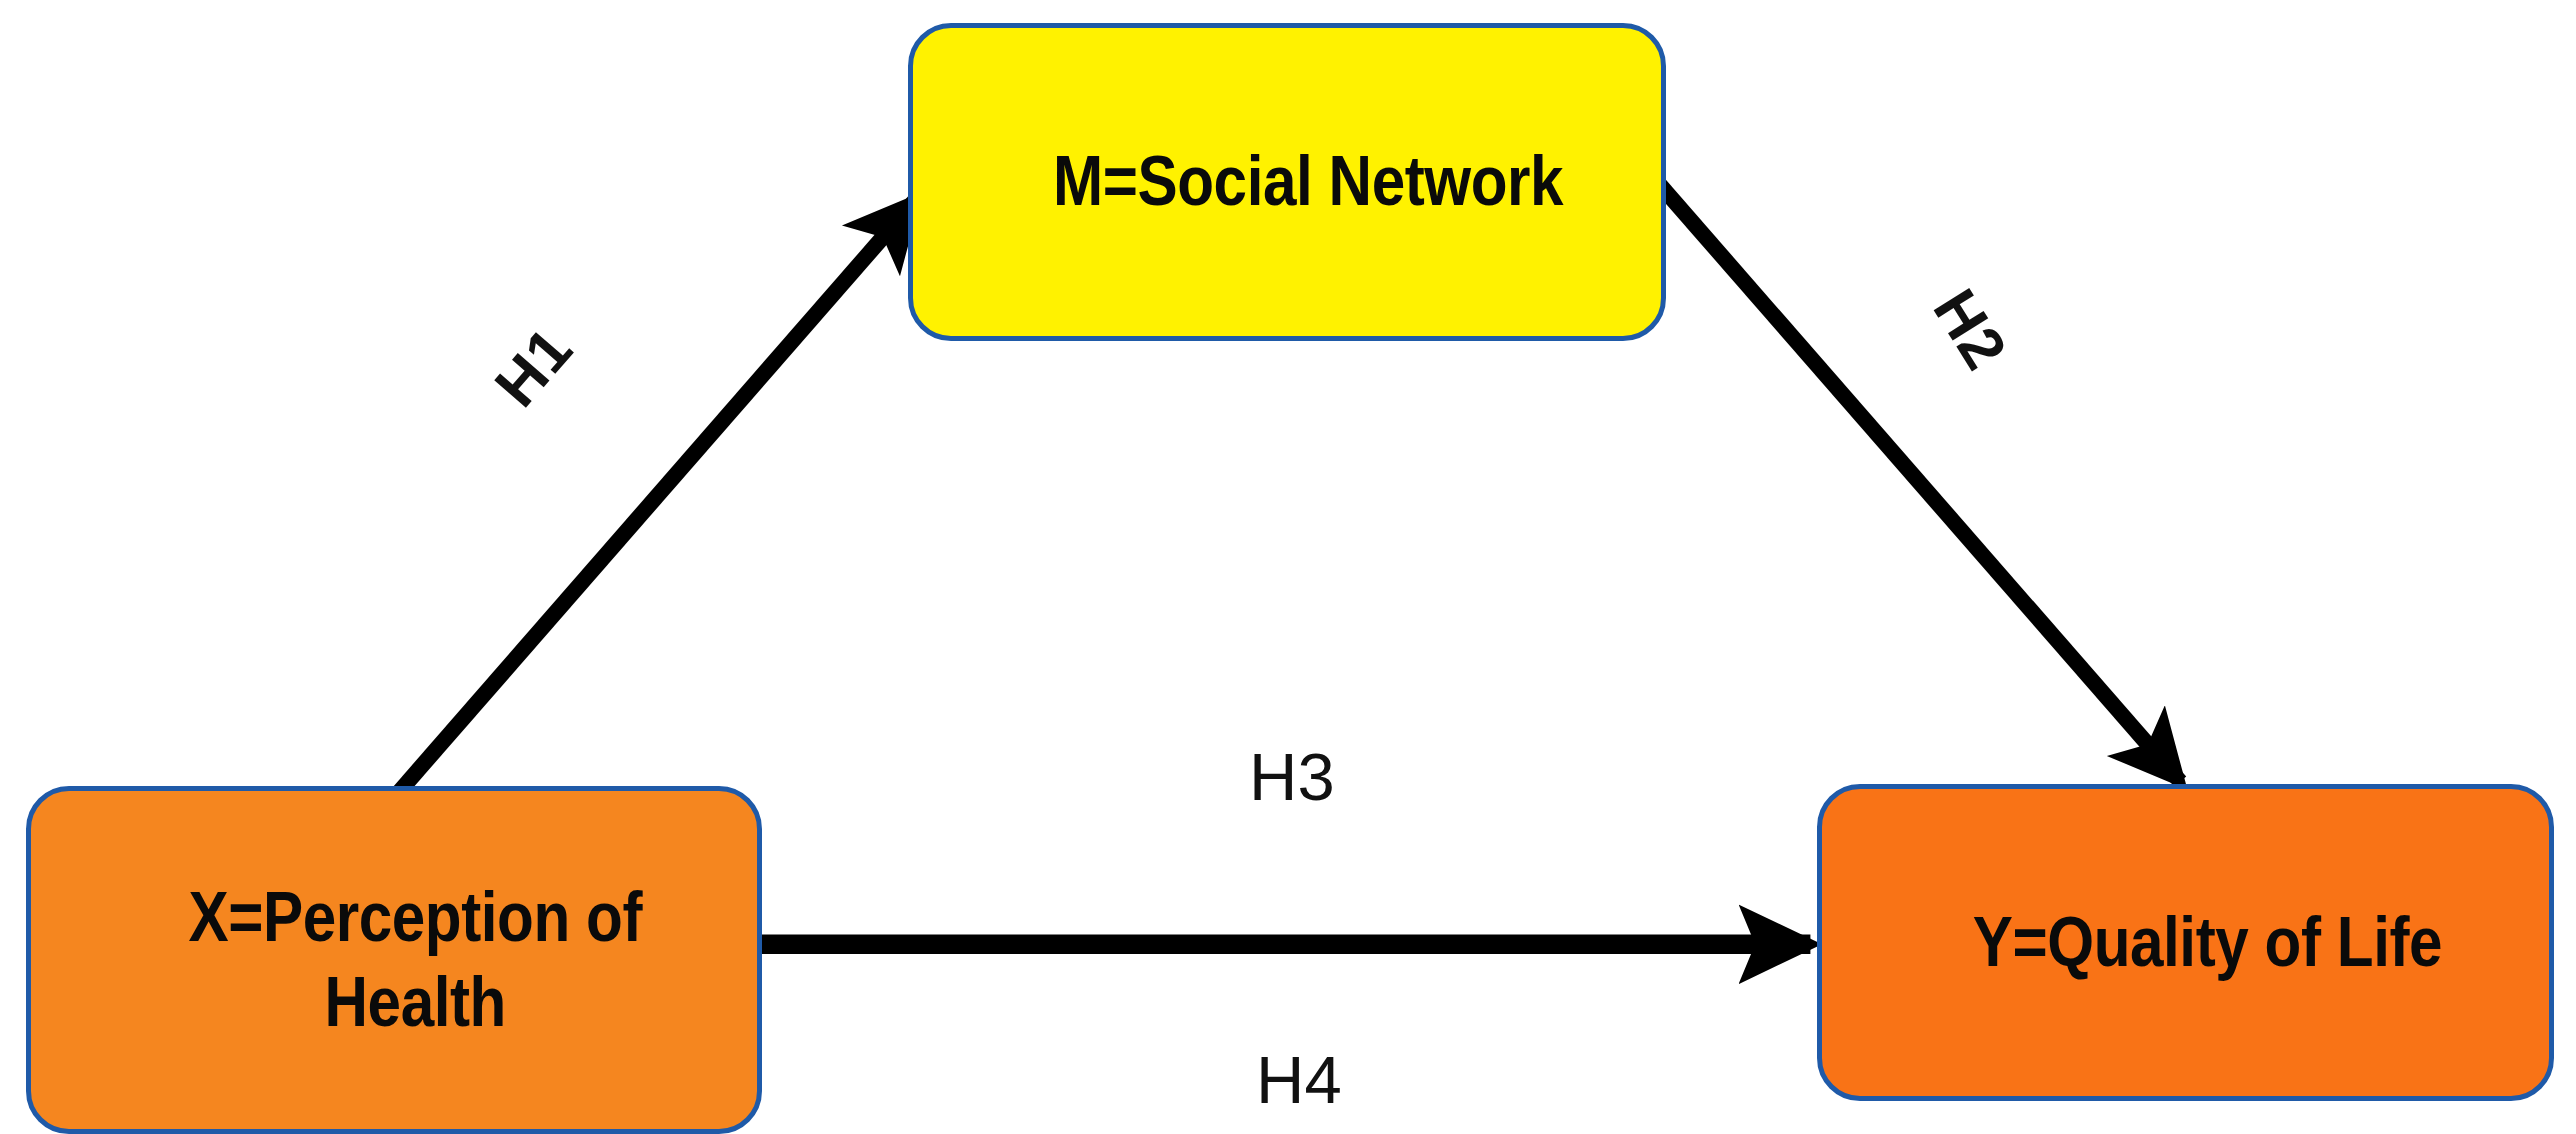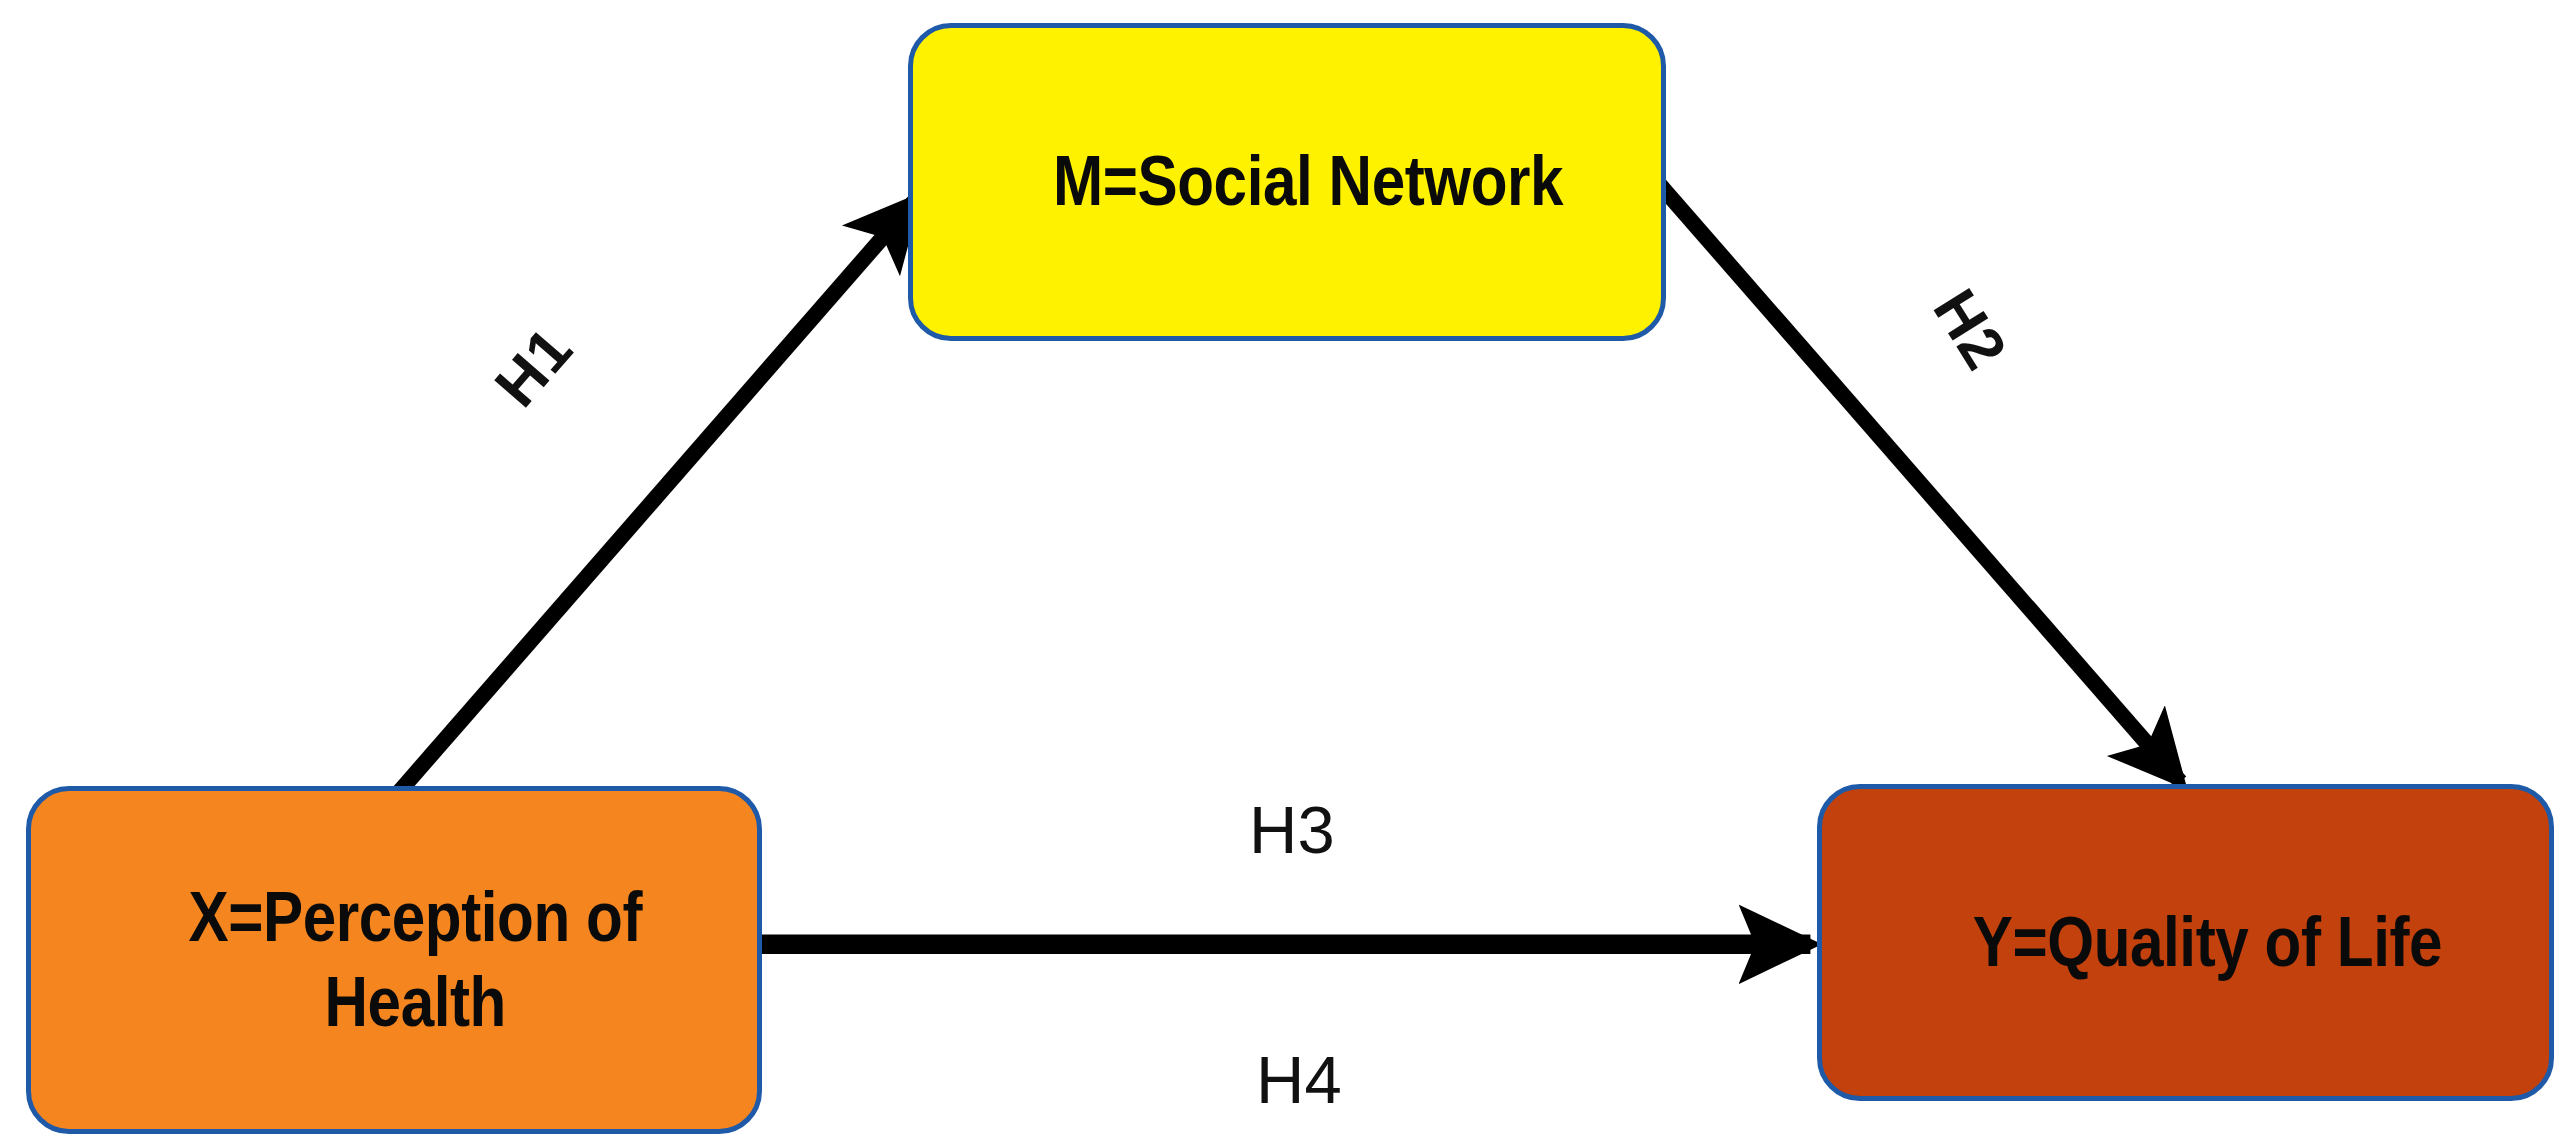--- a/index.html
+++ b/index.html
@@ -64,21 +64,21 @@
     top: 786px;
     width: 736px;
     height: 348px;
     background: #f5861f;
   }
   #node-outcome {
     left: 1817px;
     top: 784px;
     width: 737px;
     height: 317px;
-    background: #c2410c;
+    background: #f97316;
   }
   
   .path-label {
     position: absolute;
     color: #111111;
     font-family: "Liberation Sans", sans-serif;
     white-space: nowrap;
     z-index: 6;
   }
   .path-label.rotated {
@@ -97,21 +97,21 @@
     top: 374px;
     transform: rotate(-49deg);
   }
   #label-h2 {
     left: 1979px;
     top: 277px;
     transform: rotate(58deg);
   }
   #label-h3 {
     left: 1249px;
-    top: 791px;
+    top: 738px;
     text-align: right;
   }
   #label-h4 {
     left: 1256px;
     top: 1041px;
   }
 </style>
 </head>
 <body>
 

